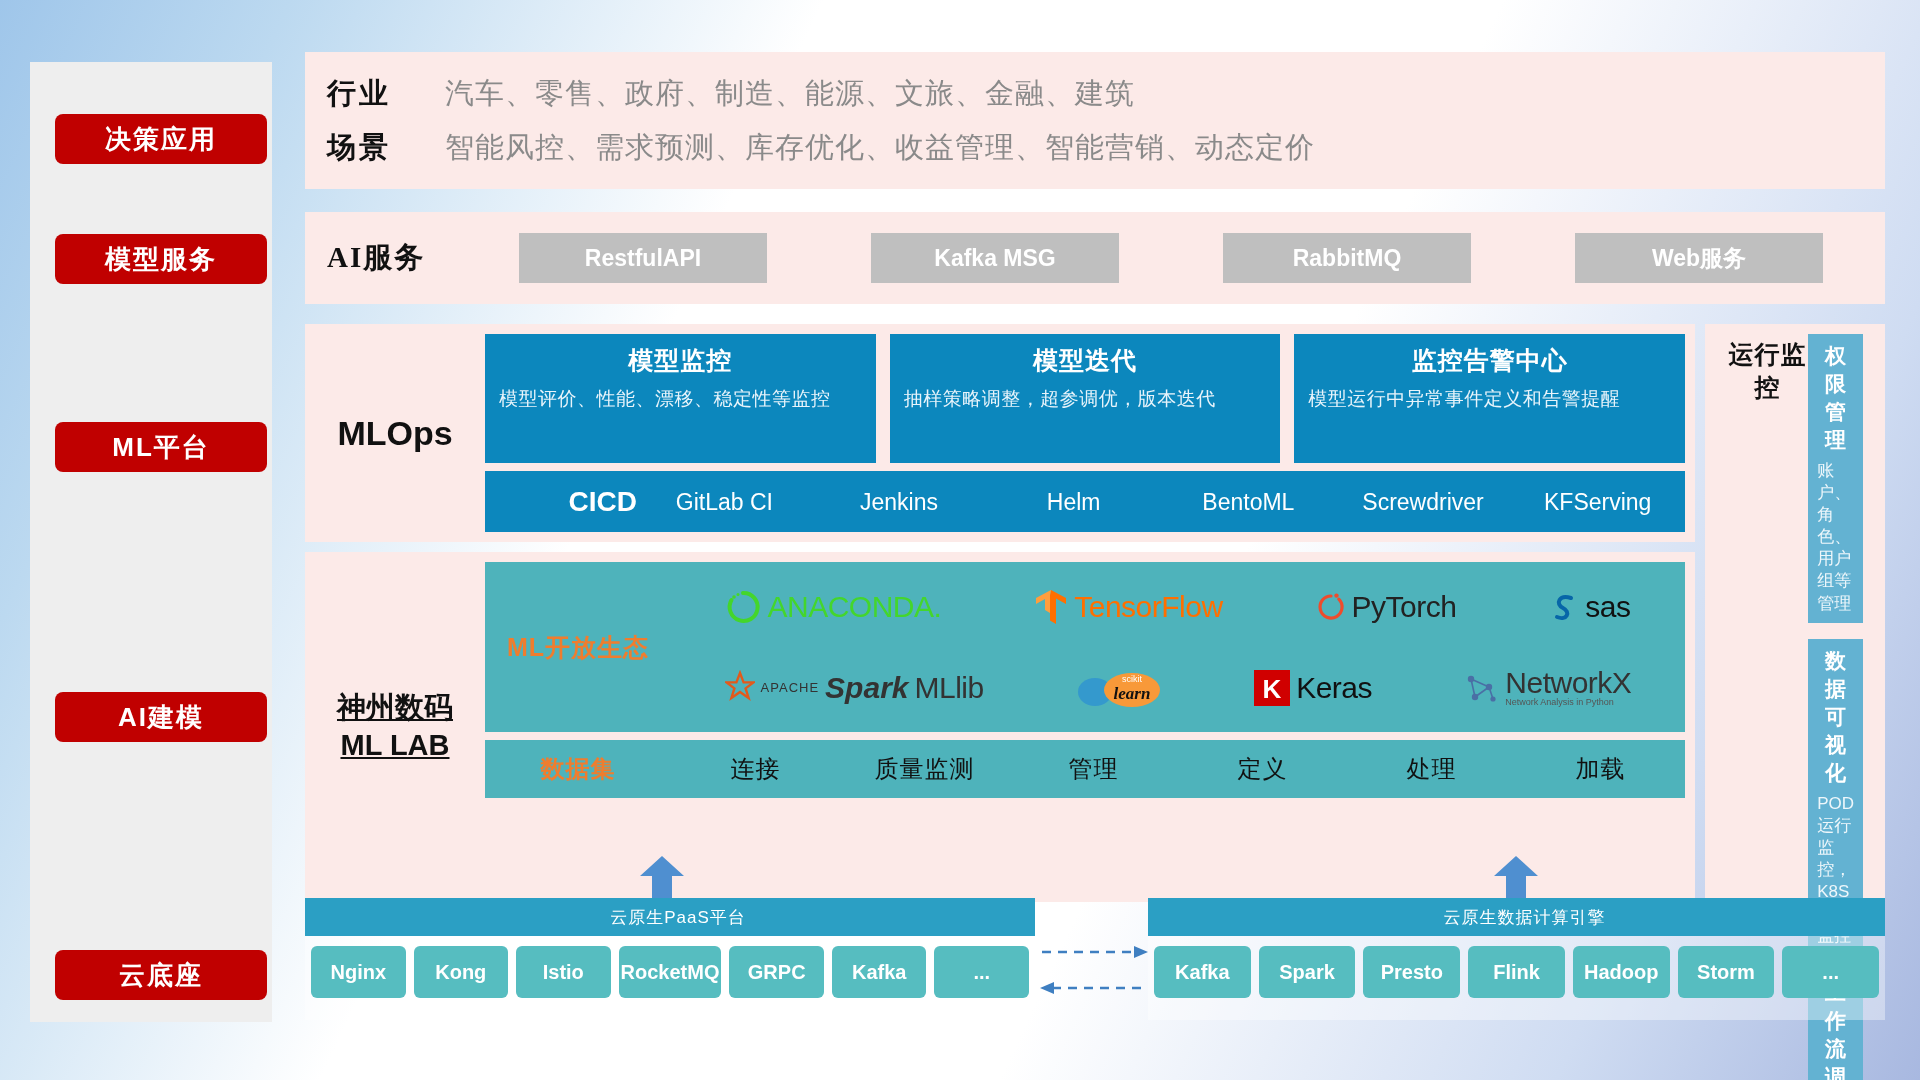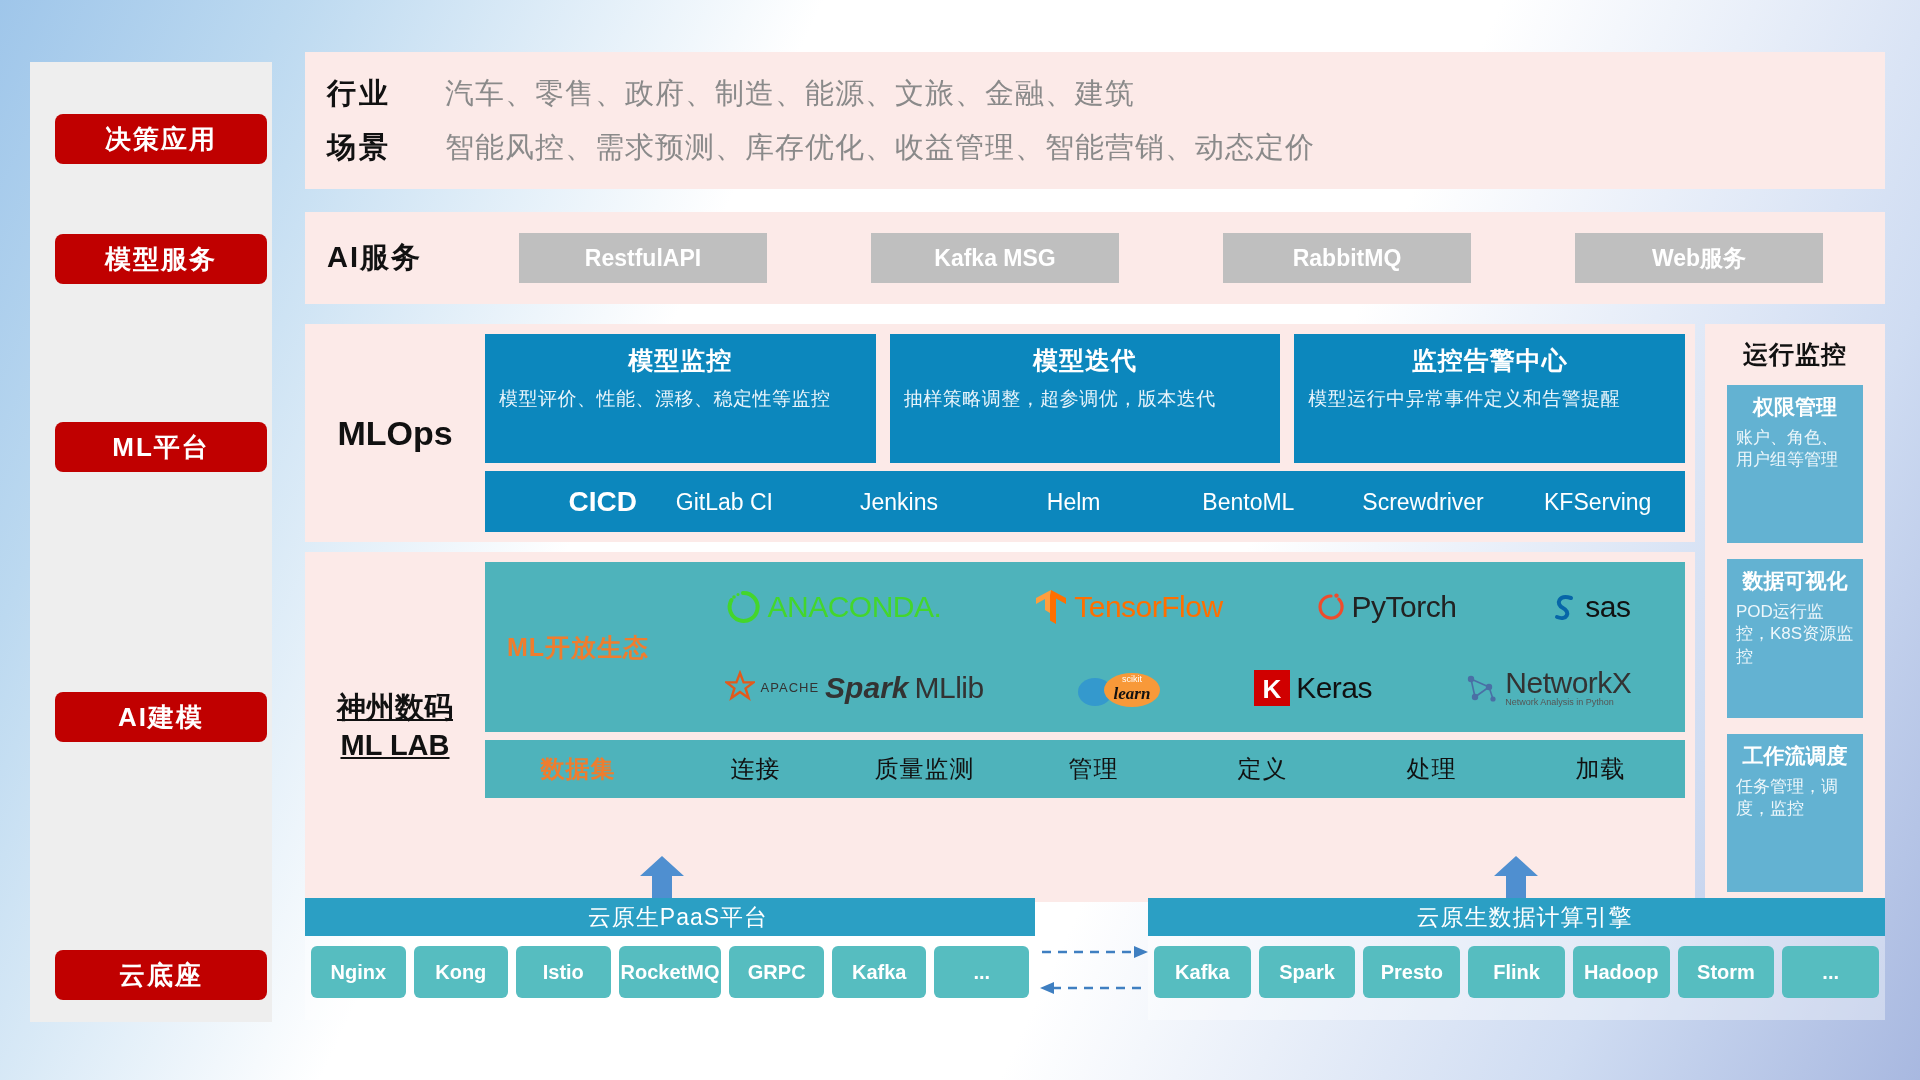--- a/index.html
+++ b/index.html
@@ -58,21 +58,21 @@
   .app-row { display: flex; align-items: center; }
   .app-label {
     width: 118px; flex: none;
     font-size: 29px; font-weight: bold; color: #111;
     letter-spacing: 3px;
   }
   .app-value { font-size: 29px; color: #8a8a8a; letter-spacing: 1px; }
 
   
   #band-svc { top: 160px; width: 1580px; height: 92px; display: flex; align-items: center; padding-left: 22px; }
-  .svc-label { width: 140px; flex: none; font-size: 29px; font-weight: bold; color: #111; letter-spacing: 2px; }
+  .svc-label { width: 140px; flex: none; font-size: 29px; font-weight: bold; color: #111; letter-spacing: 2px; font-family: Liberation Serif, serif; }
   .svc-items { display: flex; flex: 1; gap: 0; justify-content: space-around; padding-right: 10px; }
   .svc-chip {
     background: #bfbfbf; color: #ffffff;
     width: 248px; height: 50px;
     display: flex; align-items: center; justify-content: center;
     font-size: 23px; font-weight: bold;
   }
 
   
   #band-mlops { top: 272px; width: 1390px; height: 218px; display: flex; align-items: stretch; }
@@ -133,21 +133,21 @@
   .ds-label { width: 186px; flex: none; text-align: center; color: #ef7d2e; font-size: 24px; font-weight: bold; letter-spacing: 1px; }
   .ds-items { flex: 1; display: flex; }
   .ds-item { flex: 1; text-align: center; font-size: 24px; color: #111; letter-spacing: 1px; }
 
   
   #panel-mon {
     position: absolute; left: 1400px; top: 272px;
     width: 180px; height: 578px;
     background: #fceae8;
     padding: 10px 22px;
-    display: flex; flex-direction: column;
+    display: flex; flex-direction: row;
   }
   .mon-title { font-size: 25px; font-weight: bold; color: #111; text-align: center; margin: 4px 0 14px; letter-spacing: 1px; }
   .mon-cards { flex: 1; display: flex; flex-direction: column; gap: 16px; }
   .mon-card {
     flex: 1; background: #63b2d2;
     padding: 8px 9px; color: #ffffff;
     display: flex; flex-direction: column;
   }
   .mon-card-title { font-size: 21px; font-weight: bold; text-align: center; margin-bottom: 6px; }
   .mon-card-desc { font-size: 17px; line-height: 1.3; color: #eef7fb; }
@@ -156,21 +156,21 @@
   .cloud {
     position: absolute; top: 898px;
     background: rgba(255,255,255,0.38);
     padding: 0;
   }
   #cloud-left { left: 305px; width: 730px; height: 122px; }
   #cloud-right { left: 1148px; width: 737px; height: 122px; }
   .cloud-head {
     height: 38px; background: #2b9fc4; color: #ffffff;
     display: flex; align-items: center; justify-content: center;
-    font-size: 23px; letter-spacing: 1px; padding-left: 16px;
+    font-size: 17px; letter-spacing: 1px; padding-left: 16px;
   }
   .cloud-items { display: flex; gap: 8px; padding: 10px 6px; }
   .cloud-chip {
     flex: 1; height: 52px; background: #56bdc0;
     border-radius: 6px; color: #ffffff;
     display: flex; align-items: center; justify-content: center;
     font-size: 20px; font-weight: bold; text-align: center; line-height: 1.05;
     padding: 0 2px;
   }
 

